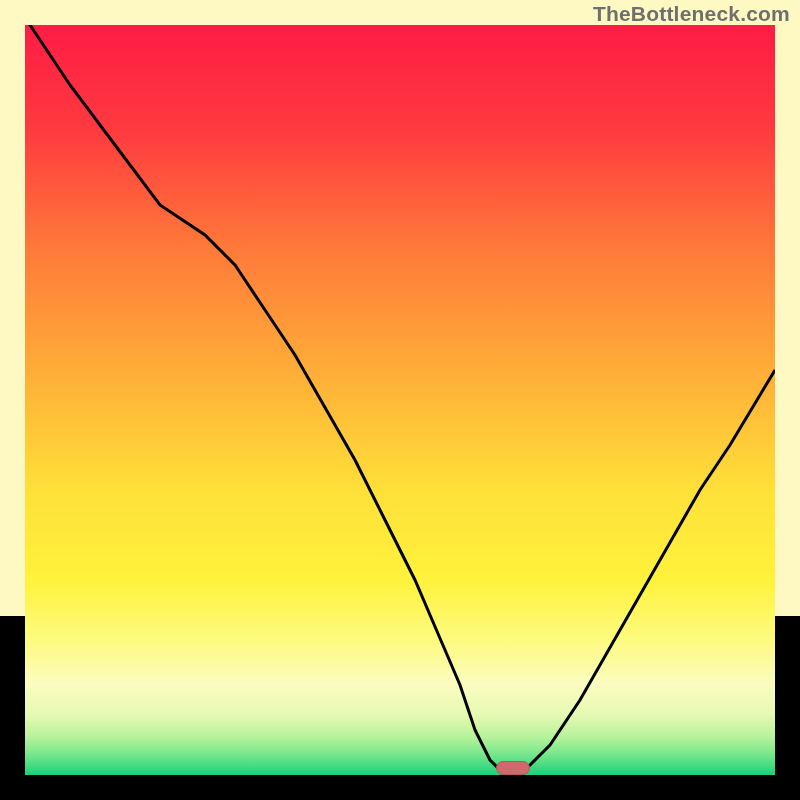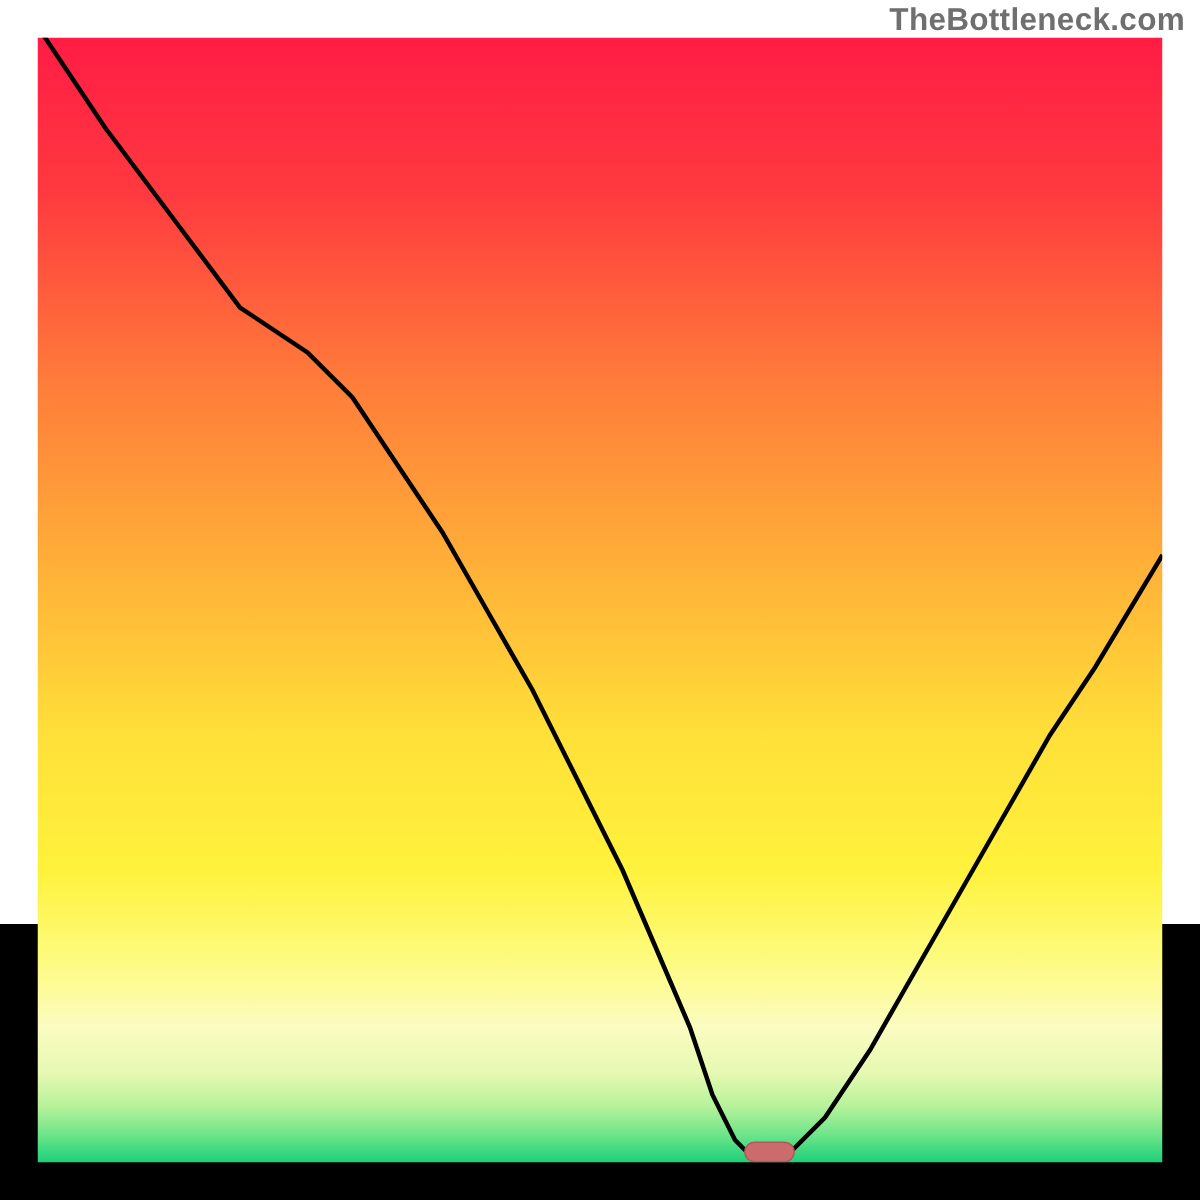--- a/index.html
+++ b/index.html
@@ -9,21 +9,21 @@
     height: 800px;
     background: #000;
     overflow: hidden;
   }
   .frame {
     position: absolute;
     left: 0;
     top: 0;
     width: 800px;
     height: 616px;
-    background: #ffffff;
+    background: #fef9c3;
   }
   .plot {
     position: absolute;
     left: 25px;
     top: 25px;
     width: 750px;
     height: 750px;
     overflow: hidden;
   }
   .gradient {

